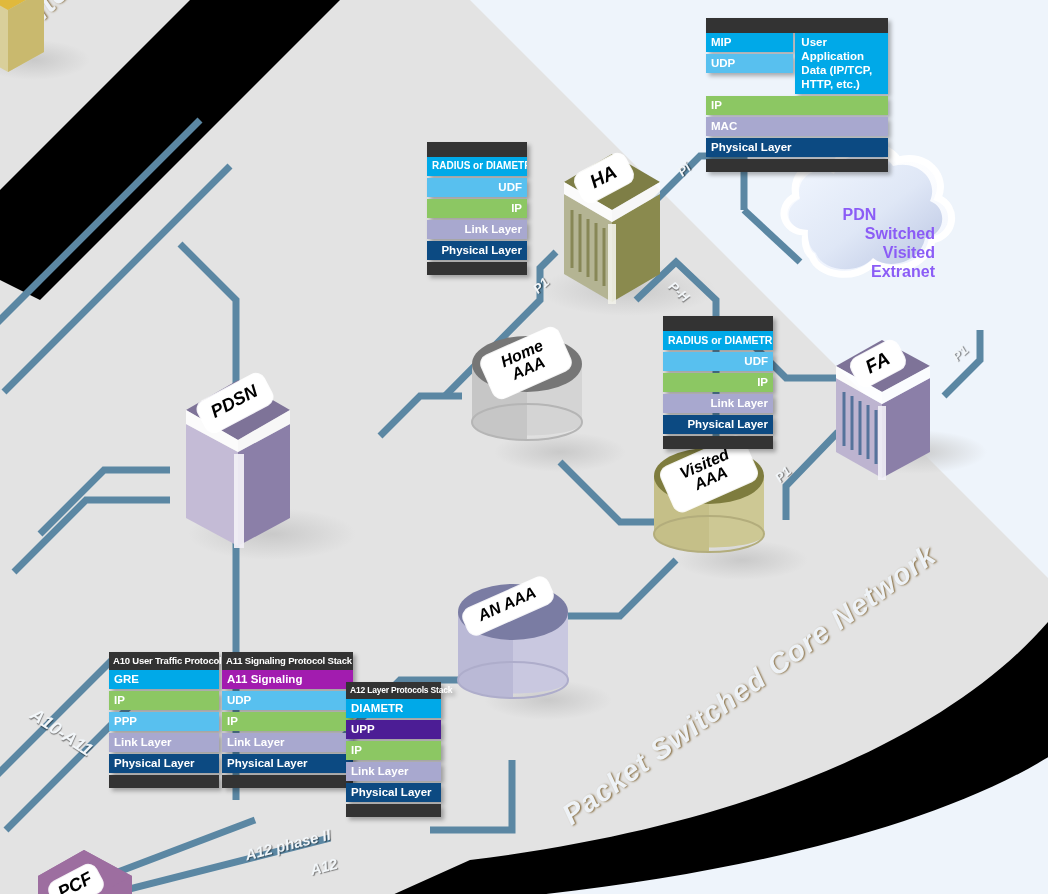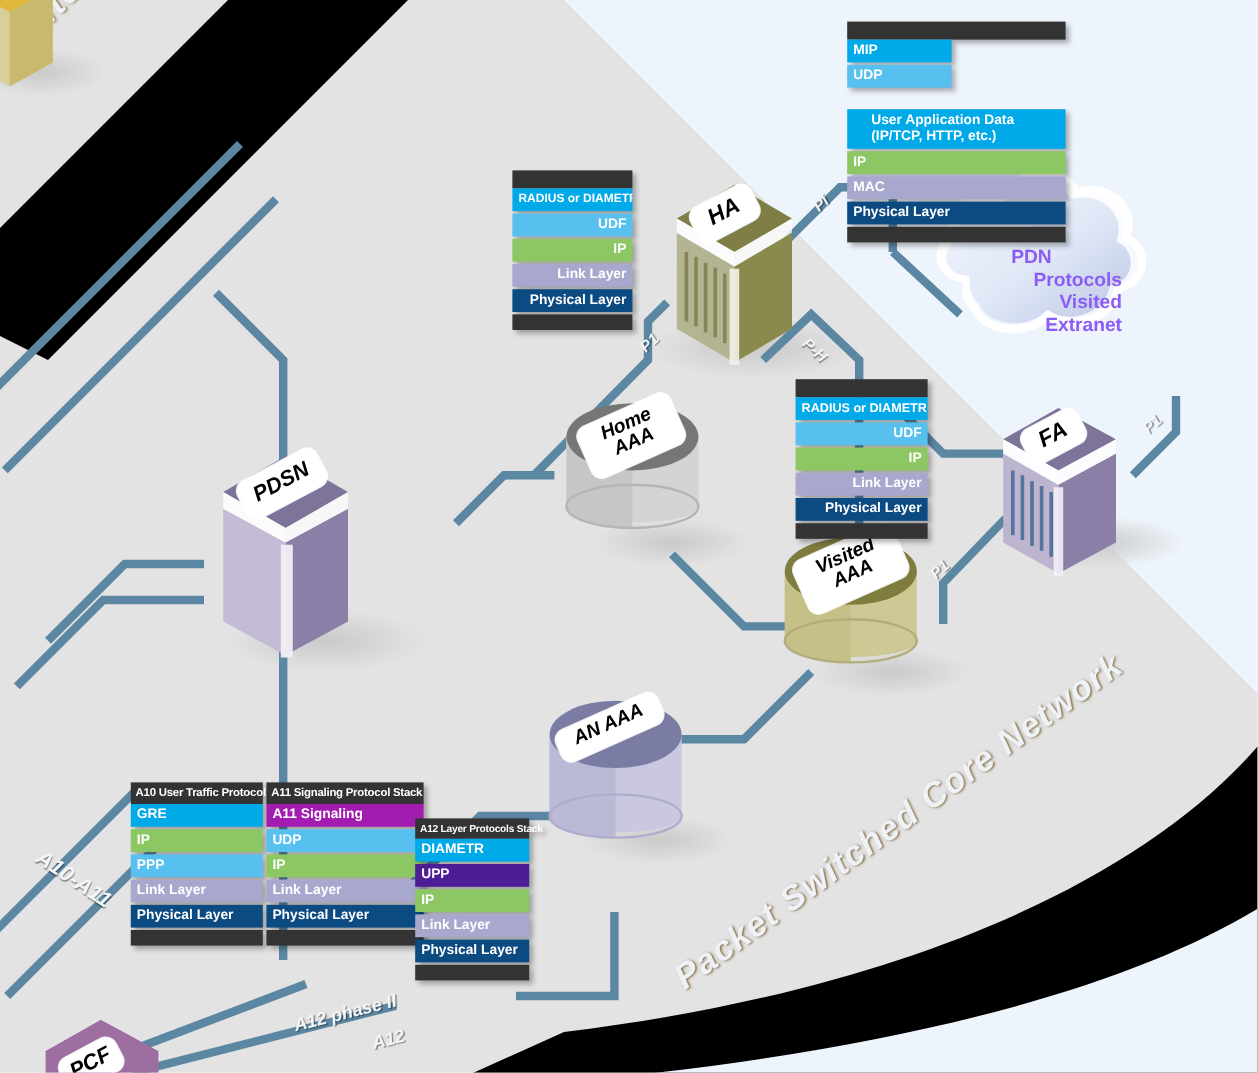--- a/index.html
+++ b/index.html
@@ -51,28 +51,28 @@
     padding: 2px 5px 3px 5px;
     margin-bottom: 2px;
     line-height: 14px;
     white-space: nowrap;
     overflow: hidden;
   }
   .srow.right { text-align: right; }
   .srow.left  { text-align: left; }
 
   
-  .split-wrap { display: flex; gap: 18px; margin-bottom: 2px; flex-direction: column; }
+  .split-wrap { display: flex; gap: 2px; margin-bottom: 2px; }
   .split-left { width: 48%; }
   .split-left .srow { margin-bottom: 2px; }
   .split-left .srow:last-child { margin-bottom: 0; }
   .split-right {
     flex: 1;
     color: #fff; font-weight: bold; font-size: 11.5px;
-    padding: 2px 5px 3px 20px; line-height: 14px;
+    padding: 2px 5px 3px 6px; line-height: 14px;
   }
 
   
   .stack-cols { display: flex; gap: 3px; }
 
   
   .node { position: absolute; z-index: 12; }
   .node svg { display: block; overflow: visible; }
   .node-label {
     position: absolute;
@@ -325,21 +325,21 @@
   <div class="node" style="left:24px; top:842px;">
     <svg width="120" height="80" viewBox="0 0 120 80">
       <path d="M 14,34 L 60,8 L 108,34 L 108,78 L 14,78 Z" fill="#9d6ea0"></path>
       <path d="M 60,8 L 108,34 L 60,60 L 14,34 Z" fill="#9d6ea0"></path>
     </svg>
     <div class="node-label" style="left:26px; top:30px; width:52px; height:30px; font-size:18px; padding-top:4px; transform:rotate(-28deg);">PCF</div>
   </div>
 
   <div id="pdn-text">
     <div class="pdn-first">PDN</div>
-    <div>Protocols</div>
+    <div>Switched</div>
     <div>Visited</div>
     <div>Extranet</div>
   </div>
 
   <div class="link-tag" style="left:678px; top:162px; transform:rotate(-42deg);">Pi</div>
   <div class="link-tag" style="left:533px; top:278px; transform:rotate(-42deg);">P1</div>
   <div class="link-tag" style="left:668px; top:284px; transform:rotate(42deg);">P-H</div>
   <div class="link-tag" style="left:952px; top:346px; transform:rotate(-42deg);">P1</div>
   <div class="link-tag" style="left:775px; top:467px; transform:rotate(-42deg);">P1</div>
   <div class="link-tag" style="left:26px; top:722px; font-size:18px; transform:rotate(34deg);">A10-A11</div>

